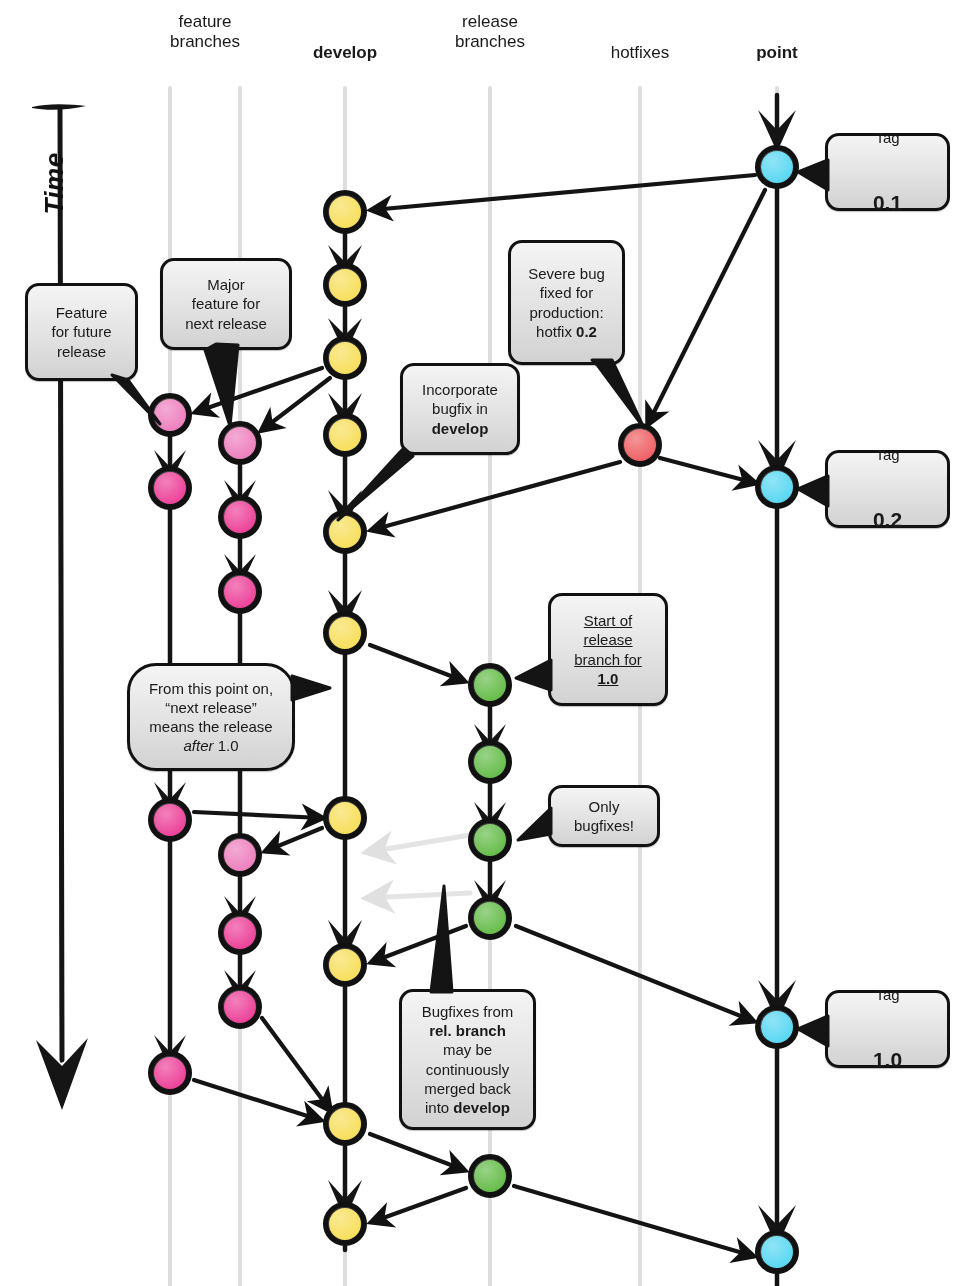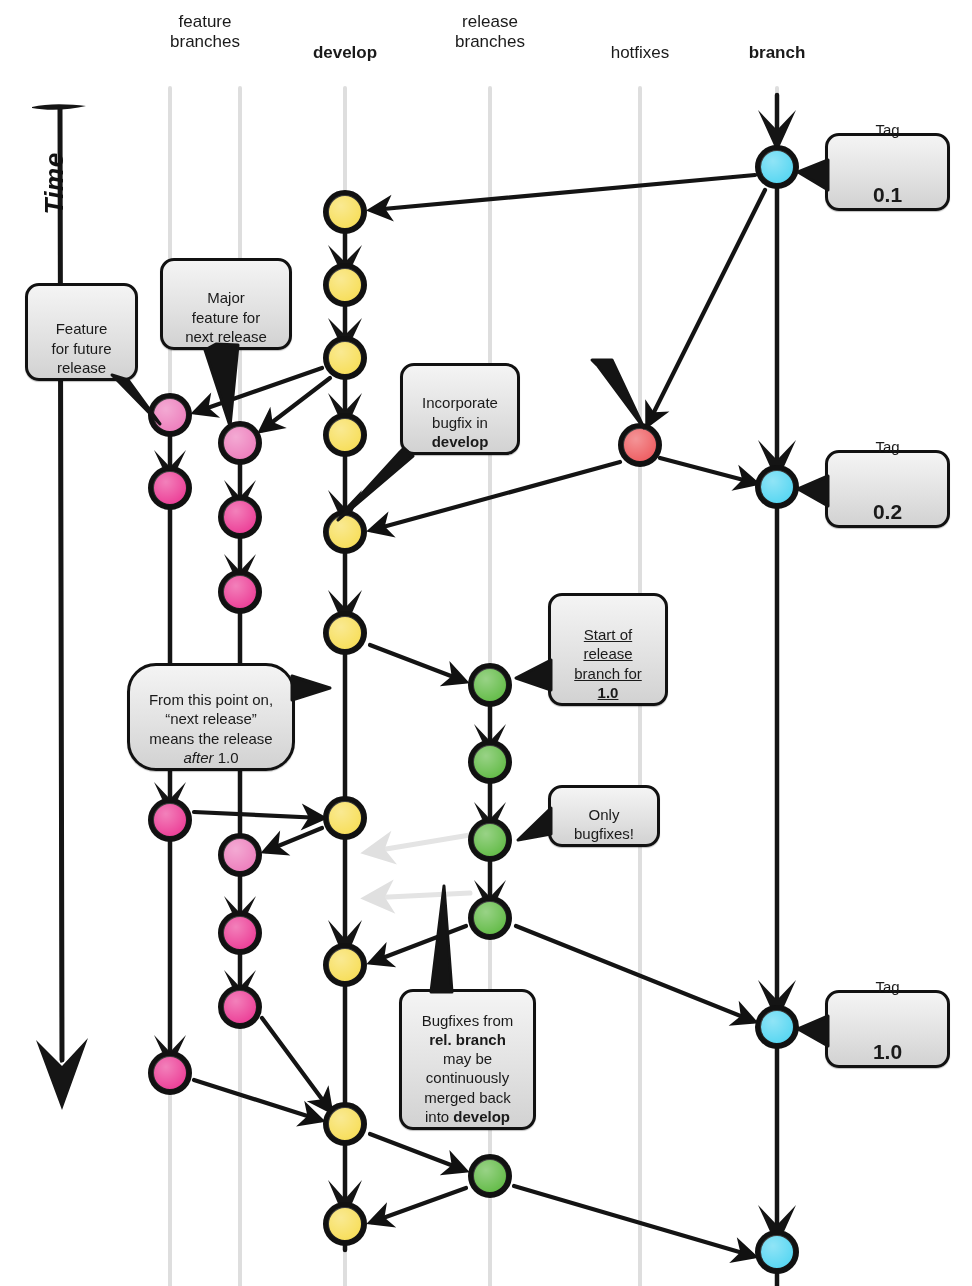--- a/index.html
+++ b/index.html
@@ -30,21 +30,21 @@
   
   .callout{
     position:absolute;box-sizing:border-box;
     background:linear-gradient(180deg,#f4f4f4 0%,#e2e2e2 55%,#d2d2d2 100%);
     border:3px solid #111;
     border-radius:14px;
     text-align:center;
     font-size:15px;line-height:1.28;
     color:#1a1a1a;
     padding:1px 9px;
-    display:flex;align-items:flex-end;justify-content:center;
+    display:flex;align-items:center;justify-content:center;
     box-shadow:0 1px 1px rgba(0,0,0,.25);
     z-index:5;
   }
   .callout .in{width:100%;}
   .callout b{font-weight:bold;}
   .callout i{}
   .callout .big{font-weight:bold;font-size:21px;display:block;line-height:1.15;margin-top:44px;}
   .callout .smalltop{display:block;font-size:15px;line-height:1.2;}
 </style>
 </head>
@@ -302,21 +302,21 @@
   <div class="lane-header" style="left:430px;top:12px;width:120px;">
     <div>release</div>
     <div>branches</div>
   </div>
 
   <div class="lane-header" style="left:580px;top:43px;width:120px;">
     <div>hotfixes</div>
   </div>
 
   <div class="lane-header bold" style="left:717px;top:43px;width:120px;">
-    <div>branch</div>
+    <div>point</div>
   </div>
 
   <div class="time-label">Time</div>
 
   <div class="callout" style="left:25px;top:283px;width:113px;height:98px;">
     <div class="in">
       <div>Feature</div>
       <div>for future</div>
       <div>release</div>
     </div>
@@ -331,20 +331,28 @@
   </div>
 
   <div class="callout" style="left:400px;top:363px;width:120px;height:92px;">
     <div class="in">
       <div>Incorporate</div>
       <div>bugfix in</div>
       <div><b>develop</b></div>
     </div>
   </div>
 
+  <div class="callout" style="left:508px;top:240px;width:117px;height:125px;">
+    <div class="in">
+      <div>Severe bug</div>
+      <div>fixed for</div>
+      <div>production:</div>
+      <div><span>hotfix </span><b>0.2</b></div>
+    </div>
+  </div>
 
   <div class="callout" style="left:825px;top:133px;width:125px;height:78px;">
     <div class="in">
       <span class="smalltop">Tag</span>
       <span class="big">0.1</span>
     </div>
   </div>
 
   <div class="callout" style="left:825px;top:450px;width:125px;height:78px;">
     <div class="in">

